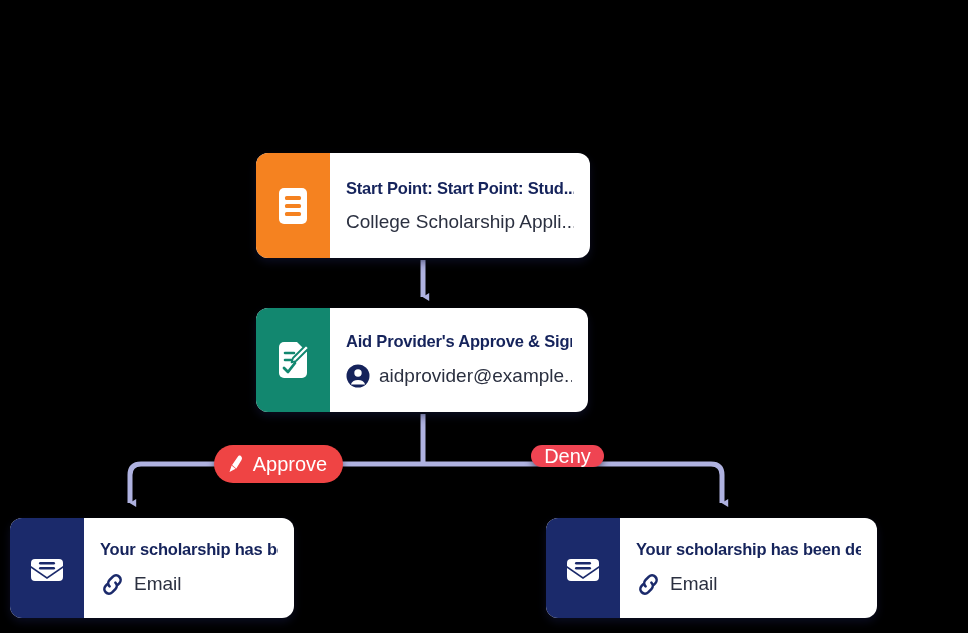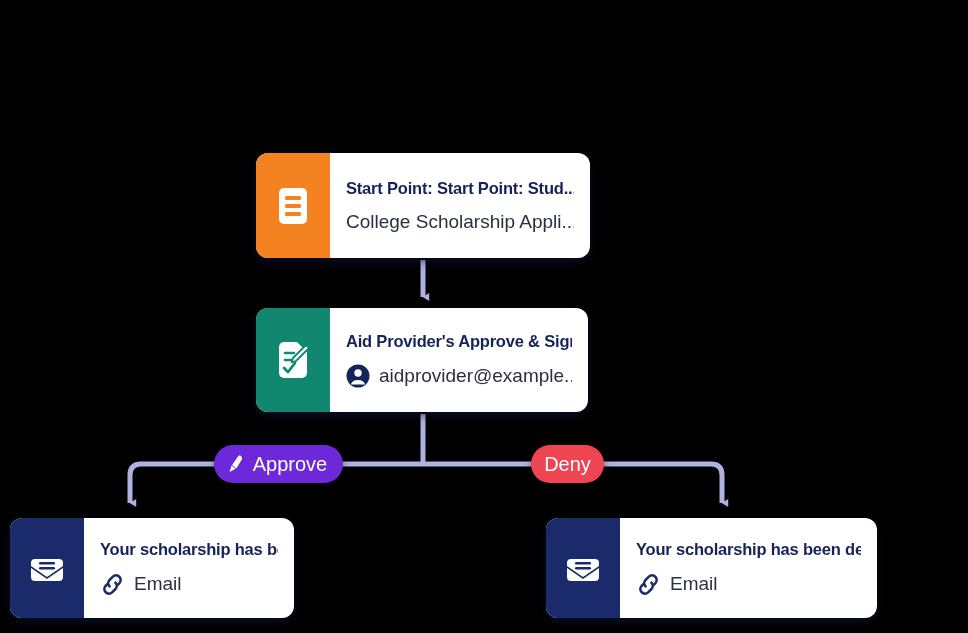--- a/index.html
+++ b/index.html
@@ -107,26 +107,26 @@
     gap: 7px;
     border-radius: 999px;
     color: #FFFFFF;
     font-size: 20px;
     box-shadow: 0 3px 7px rgba(0,0,0,0.45);
     white-space: nowrap;
   }
   #pill-approve {
     left: 214px; top: 445px;
     width: 125px; height: 38px;
-    background: #6d28d9;
+    background: #ef4444;
     padding-right: 4px;
   }
   #pill-deny {
     left: 531px; top: 445px;
-    width: 73px; height: 38px;
+    width: 73px; height: 22px;
     background: #EF4452;
   }
 
   .pill-label { line-height: 1; }
   .icon-svg { display: block; }
 </style>
 </head>
 <body>
 
 <div id="canvas">

